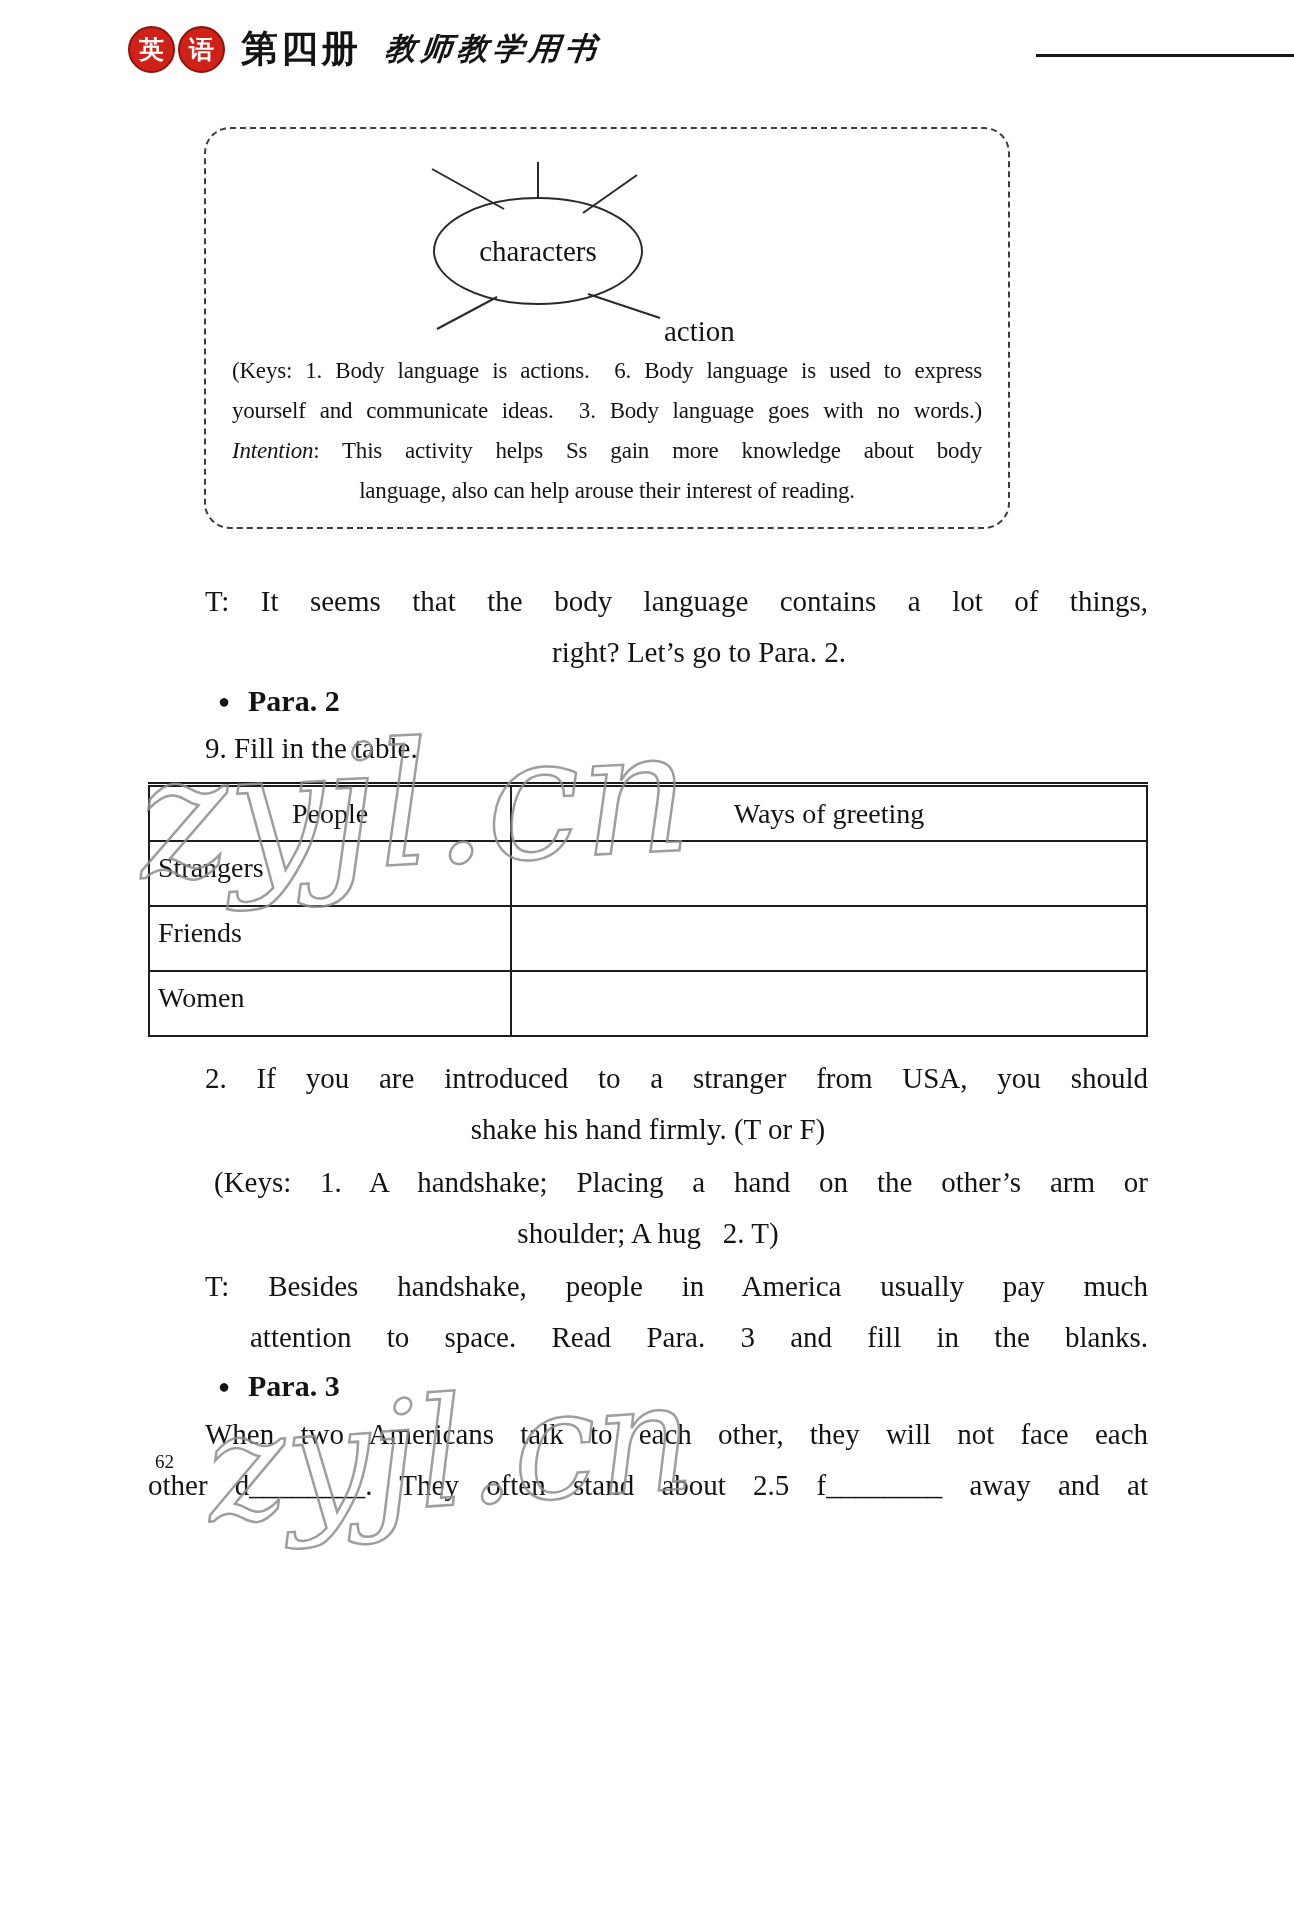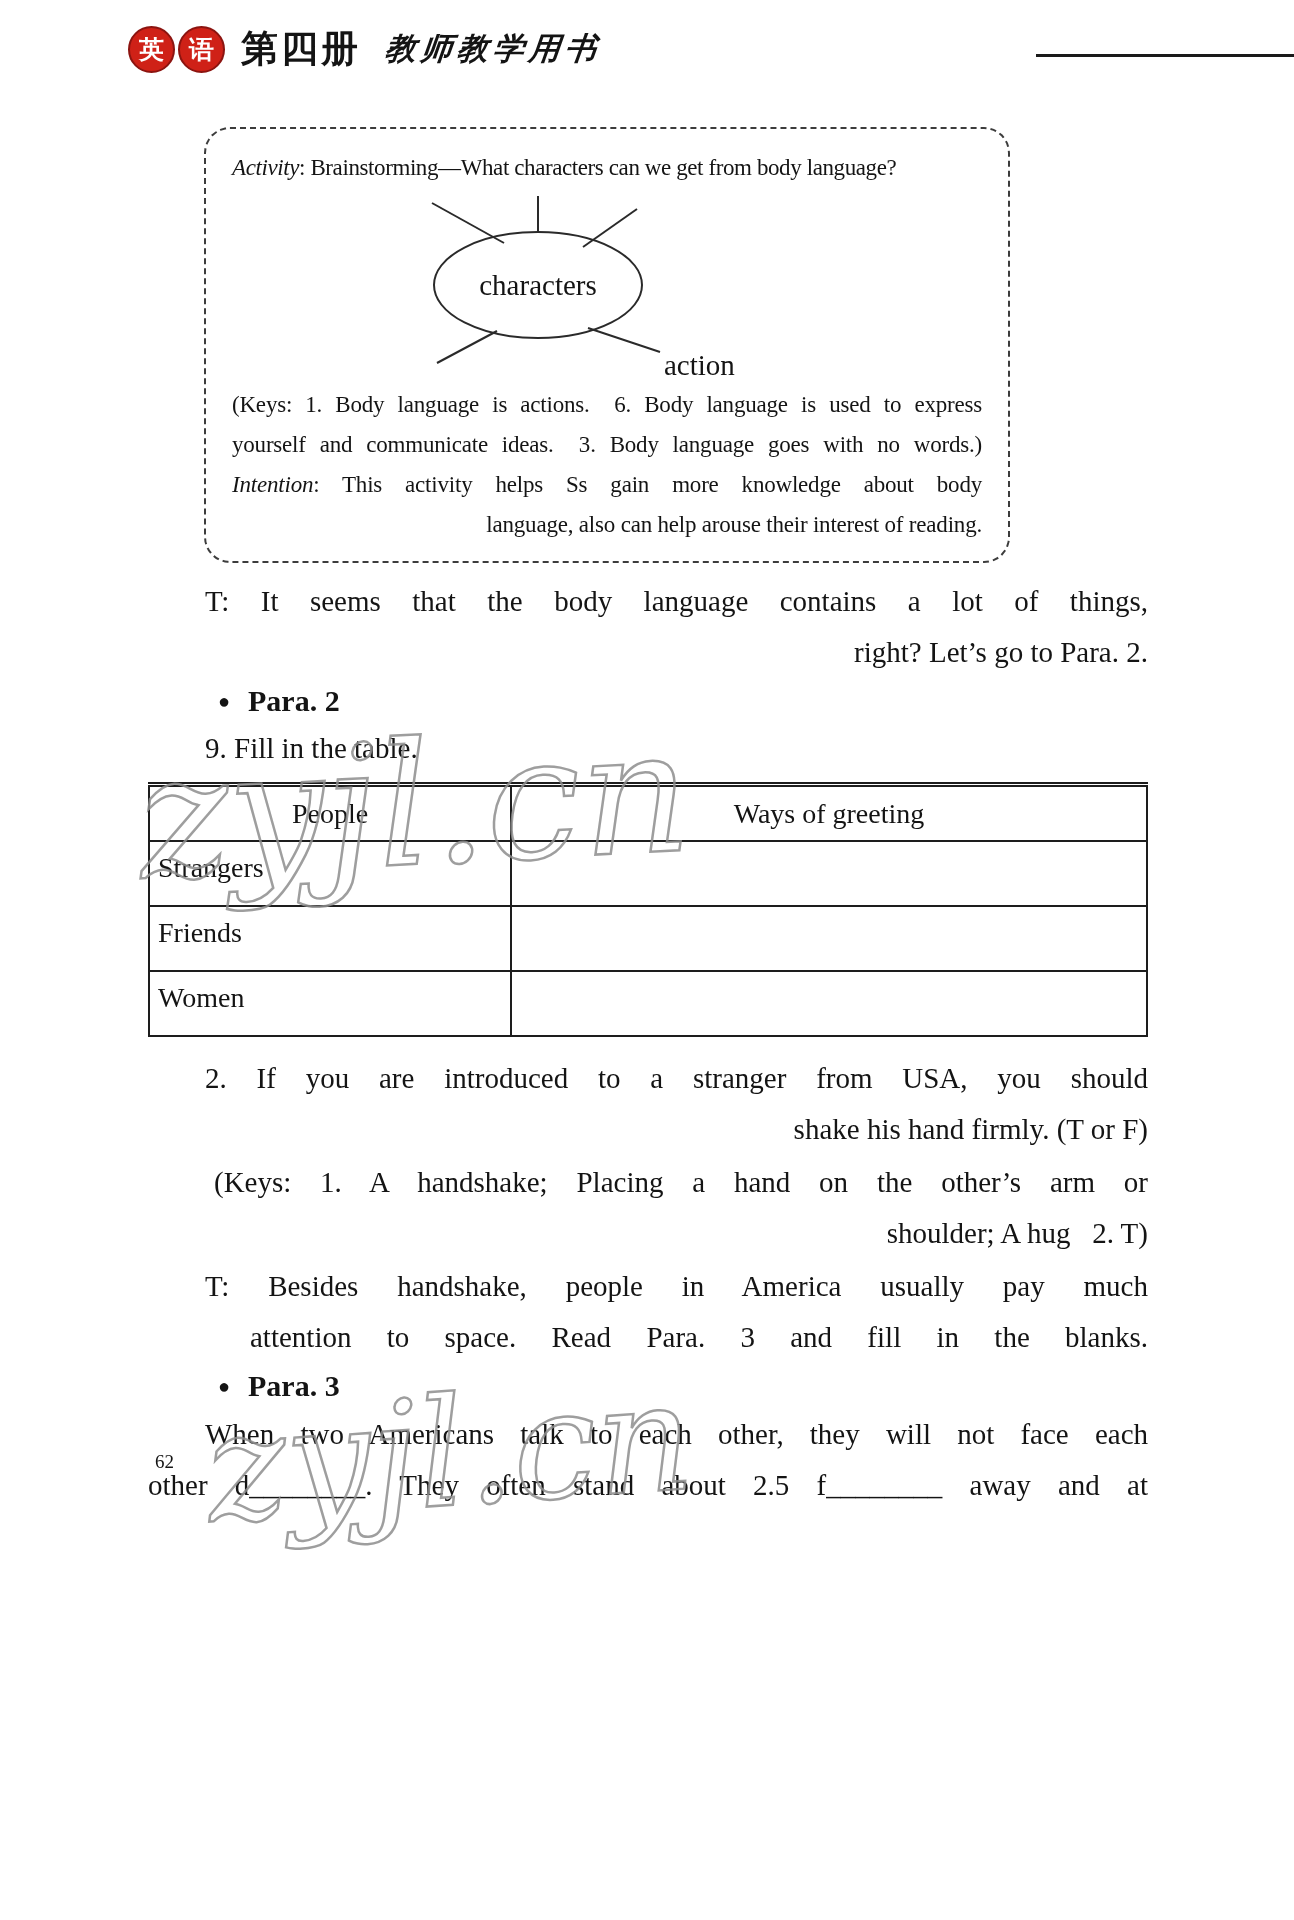--- a/index.html
+++ b/index.html
@@ -15,21 +15,21 @@
   .subtitle{margin-left:24px;font-size:31px;font-weight:bold;font-style:italic;letter-spacing:5px;transform:skewX(-6deg);}
   .header-rule{position:absolute;left:1036px;top:54px;width:258px;height:3px;background:#1a1a1a;}
 
   
   .activity-box{position:absolute;left:204px;top:127px;width:750px;border:2px dashed #3c3c3c;border-radius:26px;padding:22px 26px 16px;}
   .activity-line{font-size:23px;line-height:34px;letter-spacing:-0.4px;white-space:nowrap;}
   .em{font-style:italic;}
   .diagram-svg{display:block;margin:2px 0 0;}
   .box-para{font-size:23px;line-height:40px;letter-spacing:-0.2px;}
   .line-stretch{text-align:justify;text-align-last:justify;}
-  .line-plain{text-align:right;}
+  .line-plain{text-align:center;}
 
   
   .main{position:absolute;left:148px;top:576px;width:1000px;font-size:29px;line-height:51px;}
   .main .line{display:block;}
   .ind57{padding-left:57px;}
   .ind66{padding-left:66px;}
   .ind102{padding-left:102px;}
   .bullet-heading{padding-left:70px;line-height:46px;}
   .bullet-dot{display:inline-block;width:30px;font-size:20px;vertical-align:3px;}
   .heading-label{font-weight:bold;font-size:30px;}
@@ -70,23 +70,20 @@
       <div class="logo-badge second">
         <span>语</span>
       </div>
     </div>
     <div class="volume">第四册</div>
     <div class="subtitle">教师教学用书</div>
   </div>
   <div class="header-rule"></div>
 
   <div class="activity-box">
-    <div class="activity-line">
-      <span class="em">Activity</span><span>: Brainstorming—What characters can we get from body language?</span>
-    </div>
 
     <svg class="diagram-svg" width="694" height="198" viewBox="0 0 694 198">
       <line class="diagram-stroke" x1="200" y1="16" x2="272" y2="56"></line>
       <line class="diagram-stroke" x1="306" y1="9" x2="306" y2="45"></line>
       <line class="diagram-stroke" x1="405" y1="22" x2="351" y2="60"></line>
       <line class="diagram-stroke" x1="265" y1="144" x2="205" y2="176"></line>
       <line class="diagram-stroke" x1="356" y1="141" x2="428" y2="165"></line>
       <ellipse class="diagram-stroke" cx="306" cy="98" rx="104" ry="53"></ellipse>
       <text class="diagram-text" x="306" y="108" text-anchor="middle">characters</text>
       <text class="diagram-text" x="432" y="188">action</text>

